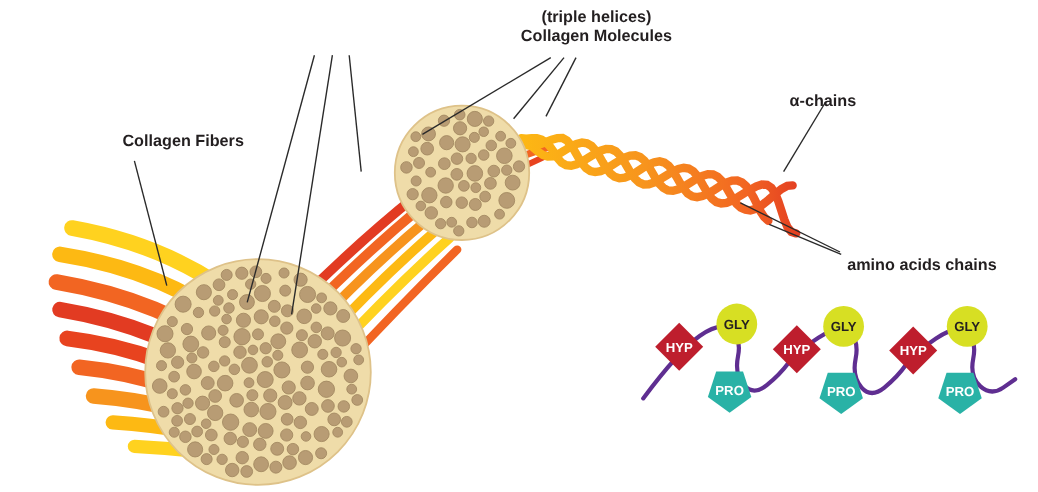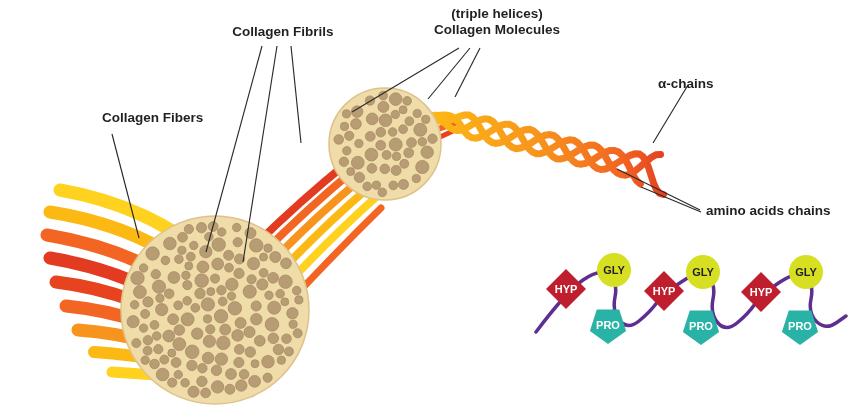--- a/index.html
+++ b/index.html
@@ -316,21 +316,20 @@
         <text x="806" y="276" class="amino-dark">GLY</text>
       </g>
       <g>
         <path d="M800,345 L781.9,331.9 L788.8,310.6 L811.2,310.6 L818.1,331.9 Z" fill="#29b2a6"></path>
         <text x="800" y="330" class="amino-white">PRO</text>
       </g>
     </g>
   </svg>
 
   <div class="lbl" style="left:69px;top:110px;margin-left:33px;">Collagen Fibers</div>
-  <div class="lbl center" style="left:222px;top:24px;width:122px;">Collagen Fibrils</div>
   <div class="lbl center" style="left:412px;top:6px;width:170px;">
     <span style="display:block;">(triple helices)</span>
     <span style="display:block;">Collagen Molecules</span>
   </div>
   <div class="lbl" style="left:658px;top:76px;">α-chains</div>
-  <div class="lbl" style="left:706px;top:203px;">amino acids chains</div>
+  <div class="lbl" style="left:706px;top:213px;">amino acids chains</div>
 
 </div>
 
 </body></html>

